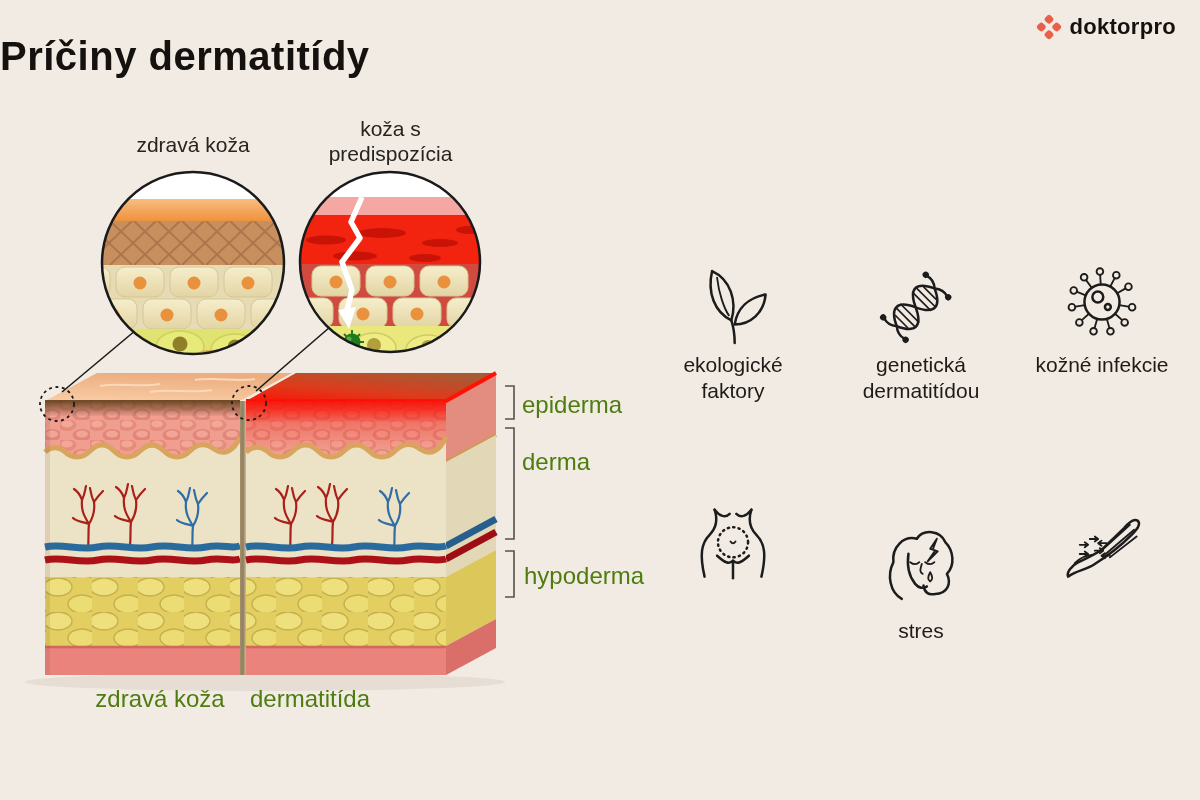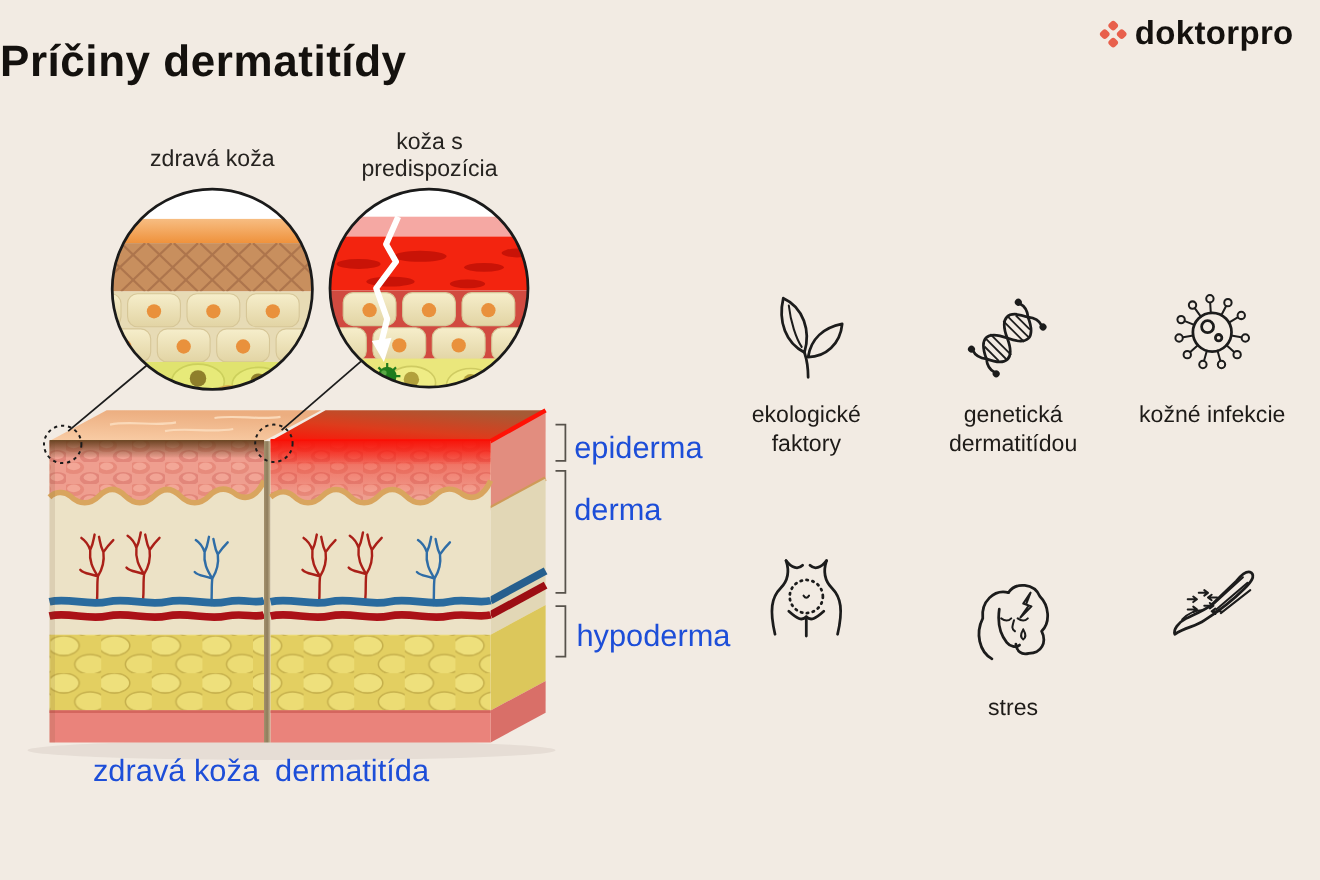--- a/index.html
+++ b/index.html
@@ -7,27 +7,27 @@
     width:1200px;height:800px;position:relative;overflow:hidden;
     background:#f2ebe3;color:#1d1a17;
     font-family:"Liberation Sans", sans-serif;
   }
   .abs{position:absolute}
   #page-title{
     left:0;right:0;top:34px;text-align:left;
     font-size:40px;font-weight:800;letter-spacing:.5px;color:#14110e;
   }
   #logo{right:24px;top:14px;display:flex;align-items:center;gap:7px}
-  #logo .logo-text{font-size:30px;font-weight:700;color:#14110e;letter-spacing:.3px}
+  #logo .logo-text{font-size:22px;font-weight:700;color:#14110e;letter-spacing:.3px}
   #diagram-svg{left:0;top:0;width:1200px;height:800px;pointer-events:none}
-  .dlabel{position:absolute;font-size:28px;color:#1d4ed8}
+  .dlabel{position:absolute;font-size:24px;color:#4d7c0f}
   .zoomlabel{position:absolute;font-size:21px;line-height:25px;text-align:center;color:#262320}
   .cause{position:absolute;width:200px;display:flex;flex-direction:column;align-items:center}
   .cause svg{width:92px;height:92px;flex:0 0 auto}
-  .cause .cause-label{font-size:21px;line-height:26px;text-align:center;color:#1e1b18;margin-top:17px}
+  .cause .cause-label{font-size:21px;line-height:26px;text-align:center;color:#1e1b18;margin-top:4px}
   .w140{max-width:140px}.w160{max-width:160px}.w230{max-width:230px}
   .w120{max-width:120px}.w130{max-width:130px}
   .ic{stroke:#1c1c1c;stroke-width:3;fill:none;stroke-linecap:round;stroke-linejoin:round}
   .ic2{stroke:#1c1c1c;stroke-width:2.2;fill:none;stroke-linecap:round;stroke-linejoin:round}
   .icf{fill:#1c1c1c;stroke:none}
 </style>
 </head>
 <body>
 
 <div class="abs" id="page-title">Príčiny dermatitídy</div>

